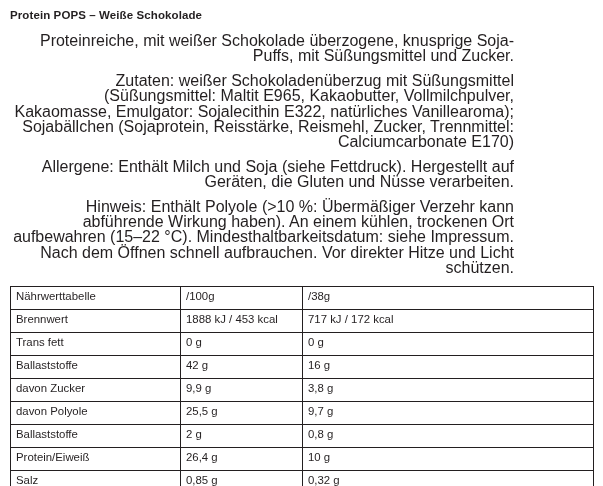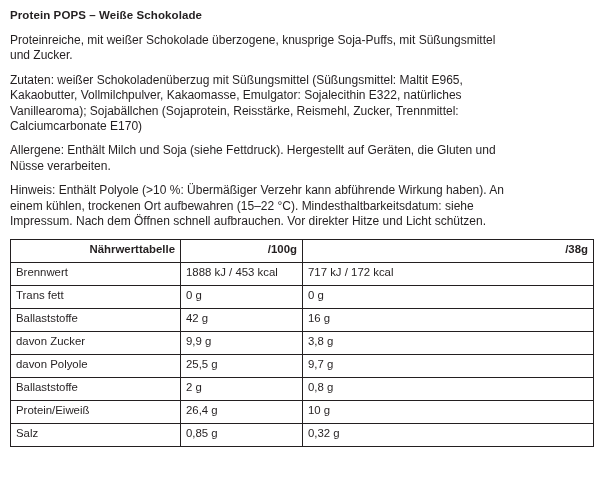--- a/index.html
+++ b/index.html
@@ -23,25 +23,25 @@
   }
   .title {
     font-size: 11.5px;
     font-weight: bold;
     color: #231f20;
     margin: 0 0 11px 0;
     line-height: 14px;
     letter-spacing: 0.1px;
   }
   .para {
-    font-size: 12px;
+    font-size: 16px;
     line-height: 15.4px;
     margin: 0 0 9px 0;
     color: #231f20;
-    text-align: left;
+    text-align: right;
   }
   .para.tight {
     margin-bottom: 9px;
   }
   table.nutrition {
     border-collapse: collapse;
     width: 583px;
     margin-top: 10px;
     table-layout: fixed;
   }
@@ -50,22 +50,21 @@
     font-size: 11.4px;
     line-height: 14px;
     padding: 2px 5px 3px 5px;
     vertical-align: top;
     text-align: left;
     font-weight: normal;
     color: #231f20;
     height: 17px;
   }
   table.nutrition th {
-    font-weight: bold;
-    text-align: right;
+    font-weight: normal;
   }
   col.c1 { width: 170px; }
   col.c2 { width: 122px; }
   col.c3 { width: 291px; }
   .row-tall td {
     height: 32px;
     vertical-align: bottom;
     padding-bottom: 3px;
   }
   .row-tall td.first {

